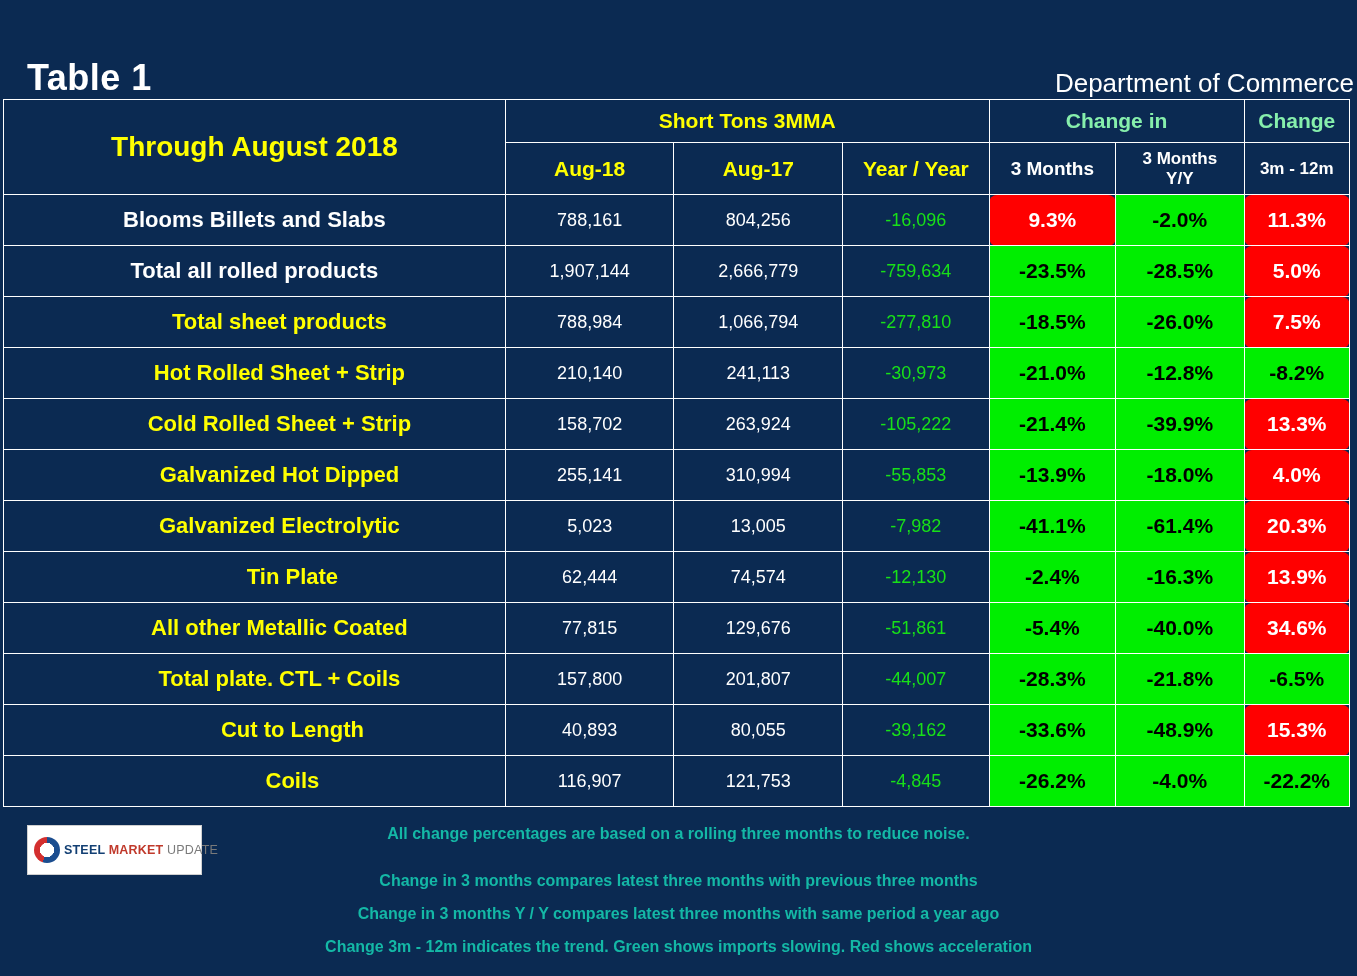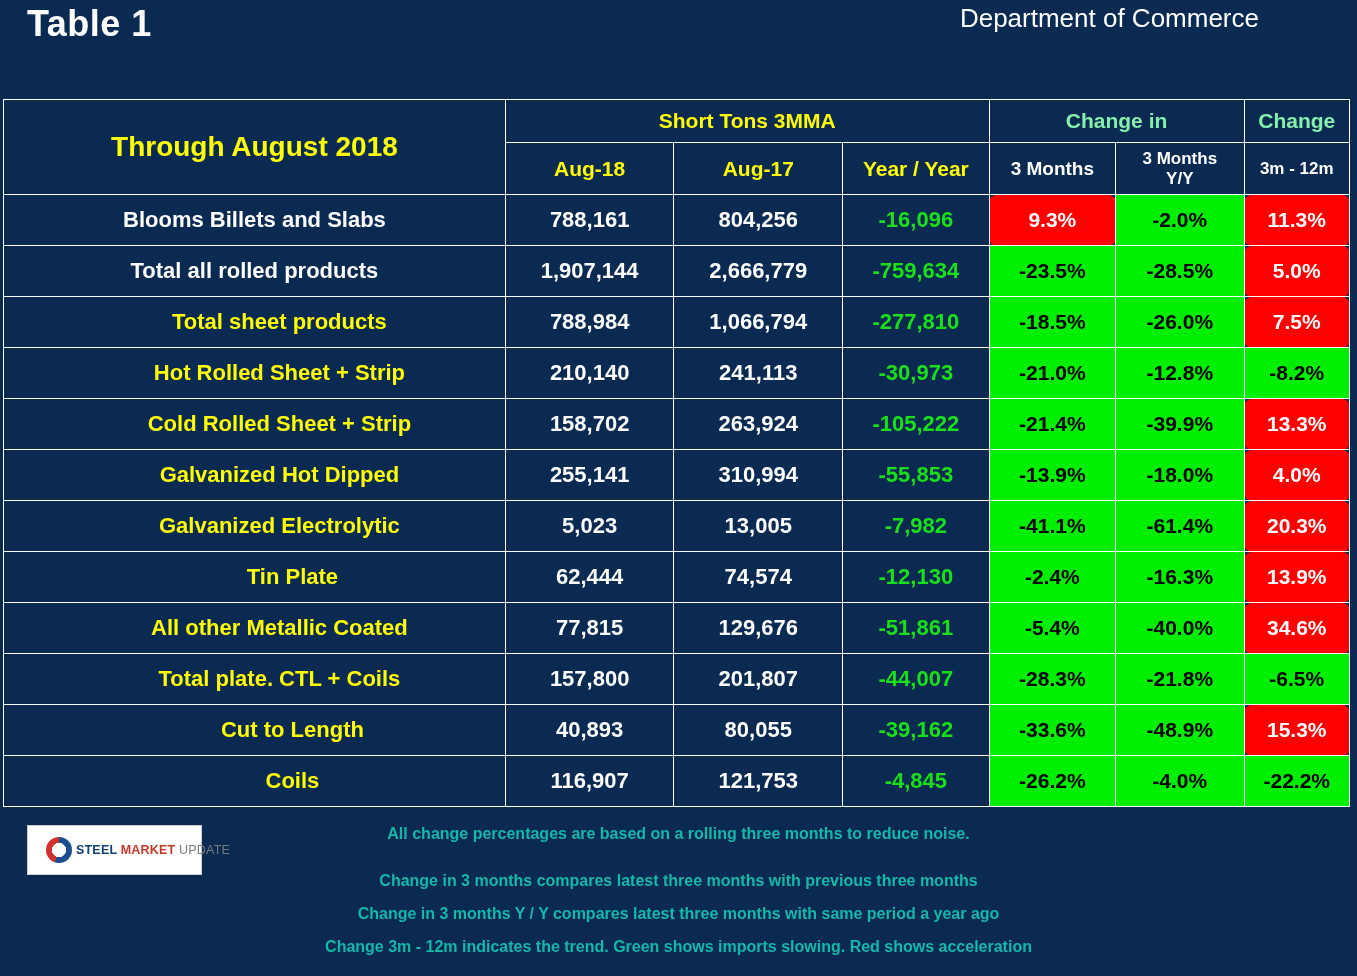--- a/index.html
+++ b/index.html
@@ -12,41 +12,40 @@
   .page{
     position:relative;
     width:1357px;height:976px;
     background:#0b2a52;
     border:3px solid #0b2a52;
     box-sizing:border-box;
   }
   
   .top-bar{
     height:96px;
-    display:flex;align-items:flex-start;
+    display:flex;align-items:flex-end;
     padding-left:24px;
     box-sizing:border-box;
   }
   .table-num{
     color:#ffffff;
     font-size:36px;font-weight:bold;
     letter-spacing:.5px;
     width:180px;
     flex:0 0 auto;
   }
   .main-title{
     color:#ffff00;
     font-size:34px;font-weight:bold;
     flex:0 0 auto;
   }
   .source{
     color:#ffffff;
     font-size:26px;
     margin-left:auto;
-    margin-right:95px;
   }
   
   table.data{
     border-collapse:collapse;
     width:1347px;
     table-layout:fixed;
     margin:0;
   }
   table.data td,table.data th{
     border:1px solid #ffffff;
@@ -86,21 +85,21 @@
     padding-left:16px;
     font-size:22px;font-weight:bold;
     background:#0b2a52;
   }
   td.label.indent1{padding-left:50px;}
   td.label.indent2{padding-left:76px;}
   td.label.white{color:#ffffff;}
   td.label.yellow{color:#ffff00;}
   td.num{
     color:#ffffff;
-    font-size:22px;font-weight:bold;
+    font-size:18px;font-weight:normal;
     background:#0b2a52;
   }
   td.num.green-text{color:#18e018;}
   td.pct{
     font-size:21px;font-weight:bold;
   }
   td.pct.green{background:#00ee00;color:#000000;}
   td.pct.red{background:#ff0000;color:#ffffff;border-radius:8px;}
   
   .footer{
@@ -117,21 +116,20 @@
   }
   .footer p.first{margin-bottom:14px;}
   .logo{
     position:absolute;
     left:24px;top:18px;
     width:175px;height:50px;
     background:#ffffff;
     border:1px solid #d0d0d0;
     display:flex;align-items:center;
     box-sizing:border-box;
-    padding-left:12px;
   }
   .logo .swoosh{
     width:26px;height:26px;
     margin-left:6px;
     border-radius:50%;
     background:
       radial-gradient(circle at 50% 50%, #ffffff 38%, transparent 39%),
       conic-gradient(from 200deg, #d32f2f 0 45%, #1b4d8f 45% 100%);
     flex:0 0 auto;
   }

